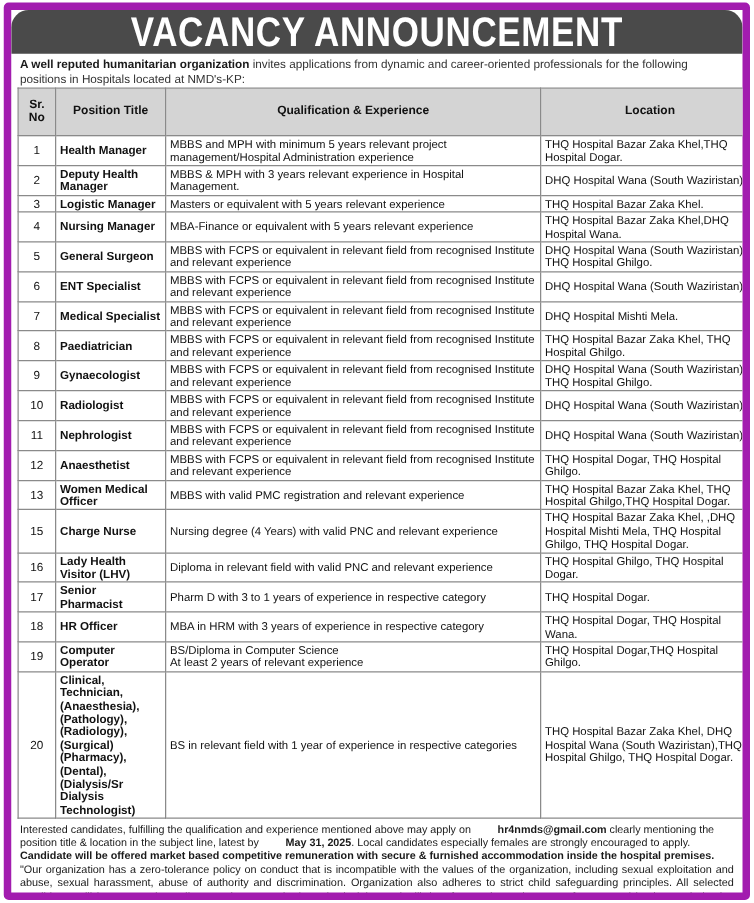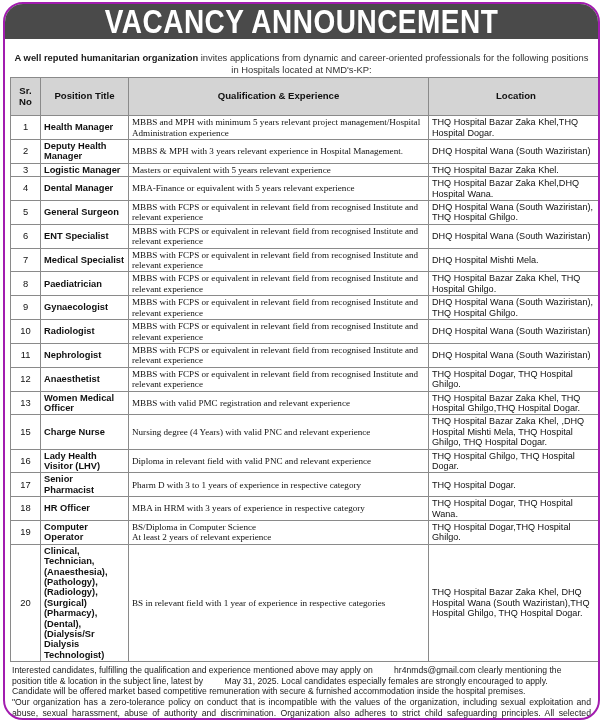--- a/index.html
+++ b/index.html
@@ -12,22 +12,22 @@
   .poster{
     position:relative;
     width:603px;height:722px;
     box-sizing:border-box;
     background:#ffffff;
   }
   
   .frame{
     position:absolute;
     left:3px;top:2px;right:3px;bottom:2px;
-    border:2px solid #a21caf;
-    border-radius:20px;
+    border:6px solid #a21caf;
+    border-radius:4px;
     box-sizing:border-box;
     overflow:hidden;
     background:#fff;
   }
   
   .banner{
     height:35px;
     background:#4a4a4a;
     border-radius:14px 14px 0 0;
     display:flex;align-items:center;justify-content:center;
@@ -38,25 +38,25 @@
     font-size:28px;
     font-weight:bold;
     letter-spacing:0.5px;
     line-height:1;
     white-space:nowrap;
     transform:scaleY(1.18);
     transform-origin:center;
   }
   
   .intro{
-    padding:13px 7px 2px 7px;
+    padding:2px 7px 2px 7px;
     font-size:9.4px;
     line-height:11.6px;
     color:#1a1a1a;
-    text-align:center;
+    text-align:left;
   }
   .intro b{font-weight:bold;}
   .intro .rest{color:#333;}
   
   .tbl-wrap{padding:0 5px;}
   table.vac{
     width:100%;
     border-collapse:collapse;
     table-layout:fixed;
     font-size:9.1px;
@@ -75,33 +75,33 @@
     font-size:9.6px;
     padding:8px 3px;
     line-height:10.5px;
   }
   col.c-sr{width:30px;}
   col.c-title{width:88px;}
   col.c-qual{width:300px;}
   col.c-loc{width:175px;}
   td.sr{text-align:center;font-size:9.4px;}
   td.title{font-weight:bold;font-size:9.3px;}
-  td.qual{font-size:9.1px;font-family:Liberation Serif, serif;}
+  td.qual{font-size:9.1px;}
   td.loc{font-size:9.1px;margin-top:20px;}
   
   .footer{
     padding:3px 7px 2px 7px;
     font-size:8.6px;
     line-height:10.4px;
     color:#1a1a1a;
   }
   .footer p{margin:0;}
   .f-apply{text-align:left;}
-  .f-apply b{font-weight:normal;padding-left:19px;}
-  .f-offer{font-weight:normal;margin-top:0.5px;}
+  .f-apply b{font-weight:bold;padding-left:19px;}
+  .f-offer{font-weight:bold;margin-top:0.5px;}
   .f-policy{
     text-align:justify;
     margin-top:1px;
     line-height:11.4px;
     font-size:8.7px;
   }
 </style>
 </head>
 <body>
 
@@ -146,21 +146,21 @@
               <td class="loc">DHQ Hospital Wana (South Waziristan)</td>
             </tr>
             <tr>
               <td class="sr">3</td>
               <td class="title">Logistic Manager</td>
               <td class="qual">Masters or equivalent with 5 years relevant experience</td>
               <td class="loc">THQ Hospital Bazar Zaka Khel.</td>
             </tr>
             <tr>
               <td class="sr">4</td>
-              <td class="title">Dental Manager</td>
+              <td class="title">Nursing Manager</td>
               <td class="qual">MBA-Finance or equivalent with 5 years relevant experience</td>
               <td class="loc">THQ Hospital Bazar Zaka Khel,DHQ Hospital Wana.</td>
             </tr>
             <tr>
               <td class="sr">5</td>
               <td class="title">General Surgeon</td>
               <td class="qual">MBBS with FCPS or equivalent in relevant field from recognised Institute and  relevant experience</td>
               <td class="loc">DHQ Hospital Wana (South Waziristan), THQ Hospital Ghilgo.</td>
             </tr>
             <tr>

